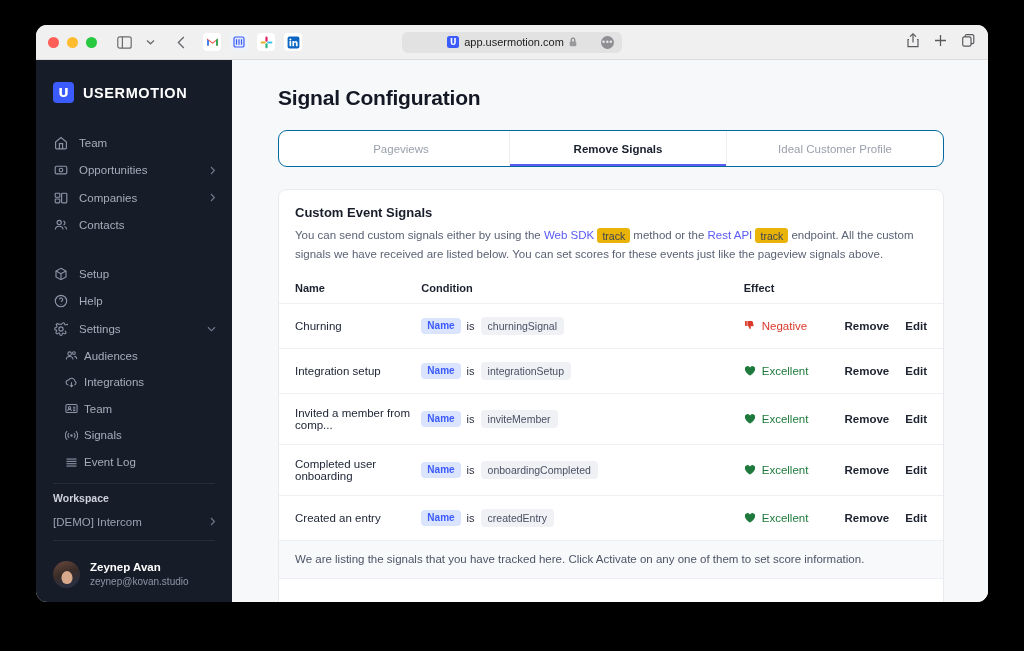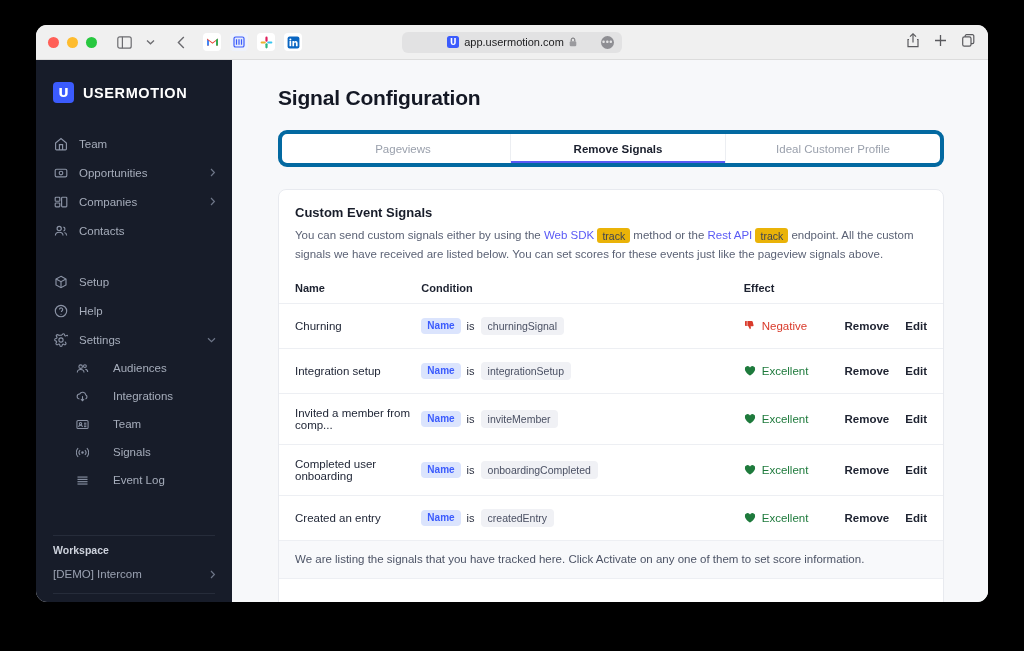--- a/index.html
+++ b/index.html
@@ -162,22 +162,22 @@
     flex-shrink: 0;
     color: #8b93a5;
   }
   .nav-item .chev {
     position: absolute;
     right: 16px;
     color: #6d7587;
     display: flex; align-items: center;
   }
   .nav-sub {
-    padding-left: 39px;
-    gap: 24px;
+    padding-left: 28px;
+    gap: 6px;
     font-size: 11.5px;
     height: 28px;
   }
   .nav-sub .nav-ic { width: 14px; height: 14px; }
 
   .nav-gap { height: 22px; }
 
   .side-spacer { flex: 1; }
 
   .side-divider {
@@ -242,21 +242,21 @@
     font-weight: 700;
     color: #141824;
     letter-spacing: -0.2px;
     margin-bottom: 20px;
   }
 
   
   .tabs {
     display: flex;
     background: #ffffff;
-    border: 4px solid #0369a1;
+    border: 1px solid #0369a1;
     border-radius: 9px;
     overflow: hidden;
     height: 37px;
     margin-bottom: 22px;
     padding-left: 14px;
   }
   .tab {
     flex: 1;
     display: flex;
     align-items: center;
@@ -661,20 +661,27 @@
         <span>[DEMO] Intercom</span>
         <span class="chev">
           <svg width="6" height="9" viewBox="0 0 6 9" fill="none" stroke="currentColor" stroke-width="1.2">
               <path d="M1 1l3.4 3.5L1 8"></path>
             </svg>
         </span>
       </div>
 
       <div class="side-divider"></div>
 
+      <div class="user-row">
+        <div class="avatar"></div>
+        <div>
+          <div class="user-name">Zeynep Avan</div>
+          <div class="user-mail">zeynep@kovan.studio</div>
+        </div>
+      </div>
     </div>
 
     <div class="main">
 
       <div class="page-title">Signal Configuration</div>
 
       <div class="tabs">
         <div class="tab">
           <span>Pageviews</span>
         </div>

